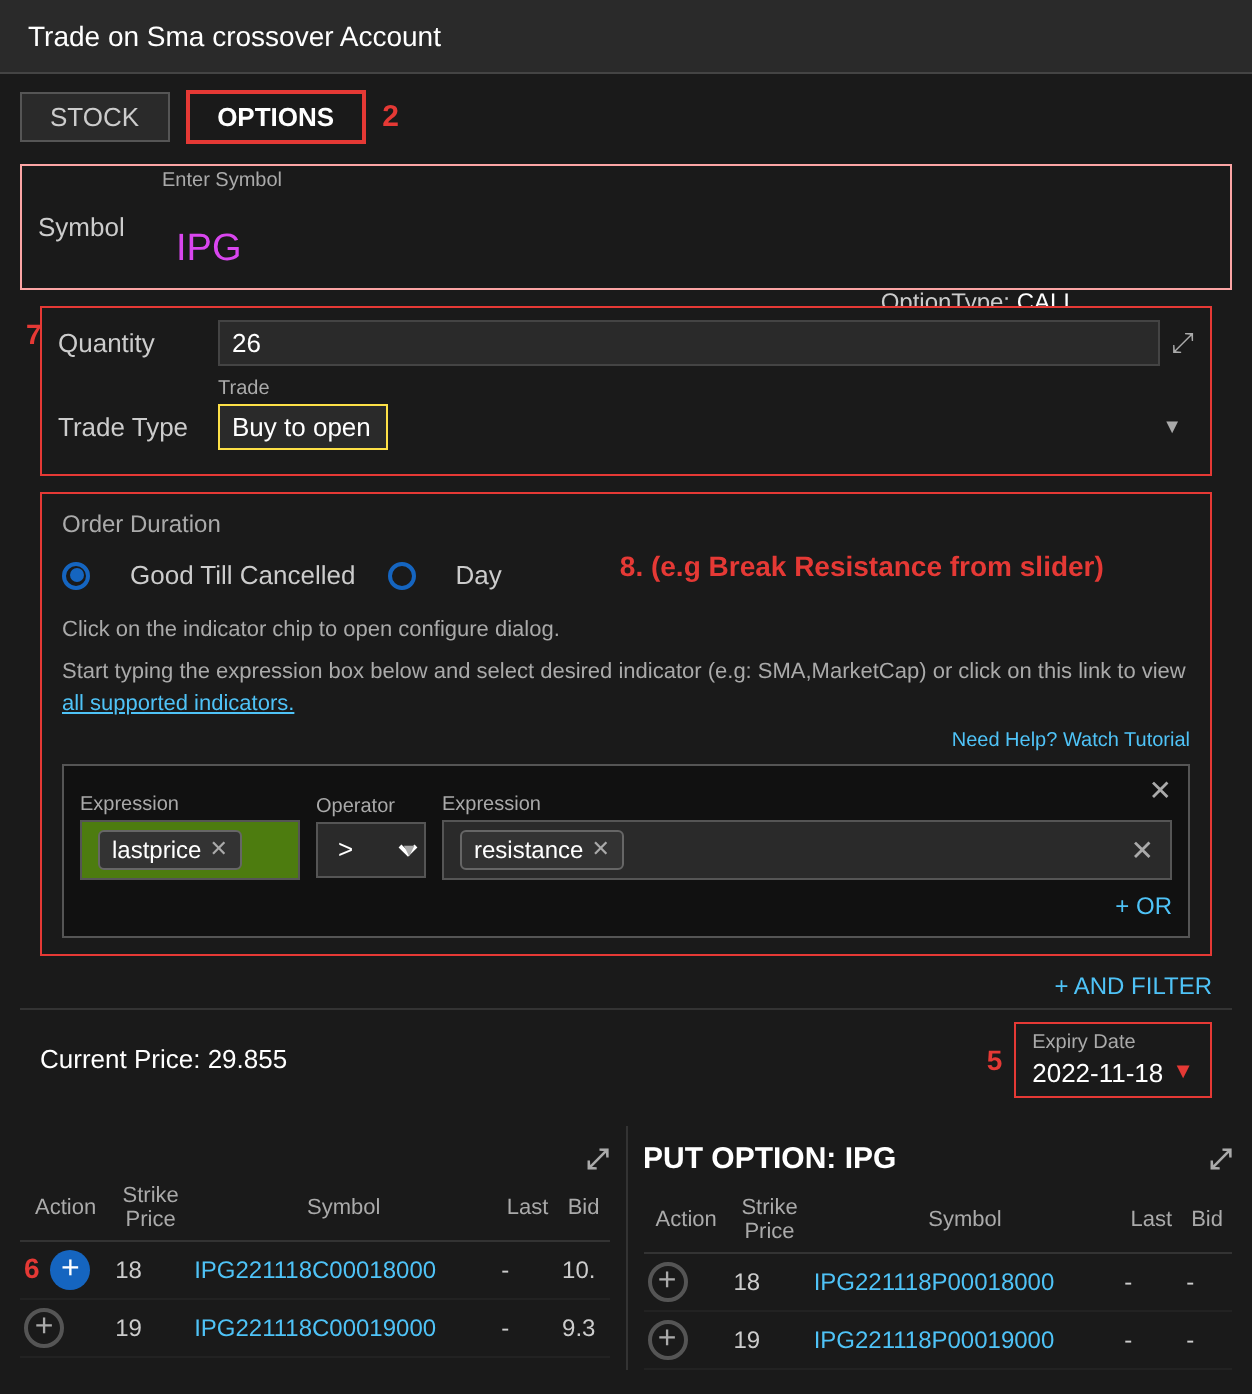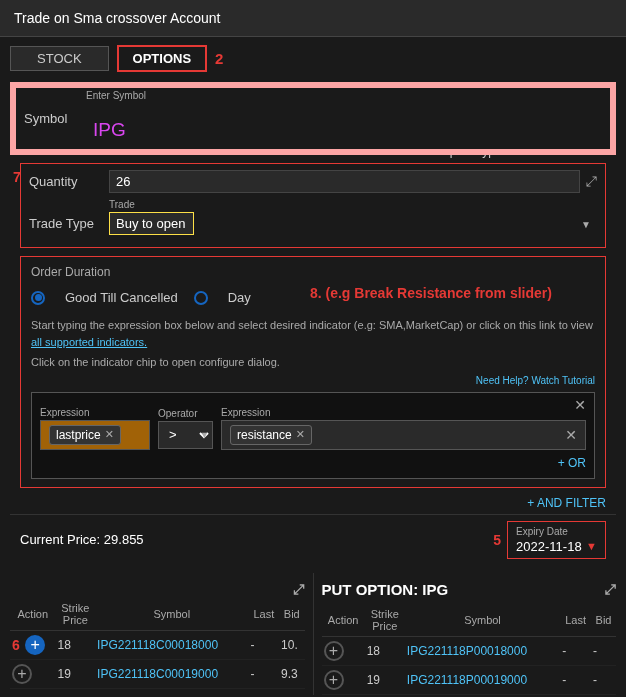--- a/index.html
+++ b/index.html
@@ -26,21 +26,21 @@
     .tab-row {
       display: flex;
       align-items: center;
       gap: 8px;
       margin-bottom: 10px;
     }
     .tab-stock {
       background: #2a2a2a;
       border: 1px solid #555;
       color: #ccc;
-      padding: 4px 26px;
+      padding: 4px 14px;
       cursor: pointer;
       font-size: 13px;
     }
     .tab-options {
       background: #1a1a1a;
       border: 2px solid #e53935;
       color: #ffffff;
       padding: 4px 14px;
       cursor: pointer;
       font-size: 13px;
@@ -272,21 +272,21 @@
       display: flex;
       flex-direction: column;
       position: relative;
     }
     .expr-group-label {
       font-size: 10px;
       color: #aaa;
       margin-bottom: 2px;
     }
     .expr-field {
-      background: #a16207;
+      background: #4d7c0f;
       border: 1px solid #555;
       padding: 4px 8px;
       color: #fff;
       display: flex;
       gap: 4px;
       min-height: 28px;
       min-width: 110px;
     }
     .chip {
       background: #333;
@@ -496,21 +496,21 @@
 
     <div class="info-panel">
       <span class="label-3" style="position:static;display:block;text-align:right;">3</span>
       <div><span>symbol:</span> <span class="value">IPG221118C00018000</span></div>
       <div><span>OptionType:</span> <span class="value call-badge">CALL</span></div>
       <div><span>Strik Price:</span> <span class="value">18</span></div>
       <div><span>Expiry:</span> <span class="value">2022-11-18</span></div>
     </div>
   </div>
 
-  <div class="symbol-row" style="margin-bottom:8px;border:6px solid #fca5a5;">
+  <div class="symbol-row" style="margin-bottom:8px;border:1px solid #fca5a5;">
     <span class="symbol-label">Enter Symbol</span>
     <div class="symbol-row-inner">
       <span class="field-label">Symbol</span>
       <input class="symbol-input" type="text" value="IPG" style="">
     </div>
   </div>
 
   <div class="middle-section" style="position:relative;">
     <span class="label-7">7</span>
 
@@ -543,25 +543,25 @@
         <span class="radio-label">Good Till Cancelled</span>
       </label>
       <label class="radio-option">
         <div class="radio-circle"></div>
         <span class="radio-label">Day</span>
       </label>
 
       <span class="break-resistance-text" style="flex:1;text-align:center;">8. (e.g Break Resistance from slider)</span>
     </div>
 
+    <div class="indicator-hint" style="margin-bottom:4px;">Click on the indicator chip to open configure dialog.</div>
     <div class="indicator-hint">
       <span>Start typing the expression box below and select desired indicator (e.g: SMA,MarketCap) or click on this link to view</span>
       <a href="#">all supported indicators.</a>
     </div>
-    <div class="indicator-hint" style="margin-bottom:4px;">Click on the indicator chip to open configure dialog.</div>
 
     <div class="tutorial-link">Need Help? Watch Tutorial</div>
 
     <div class="expression-box">
       <span class="close-x-top">✕</span>
 
       <div class="expression-row">
 
         <div class="expr-group">
           <span class="expr-group-label">Expression</span>

